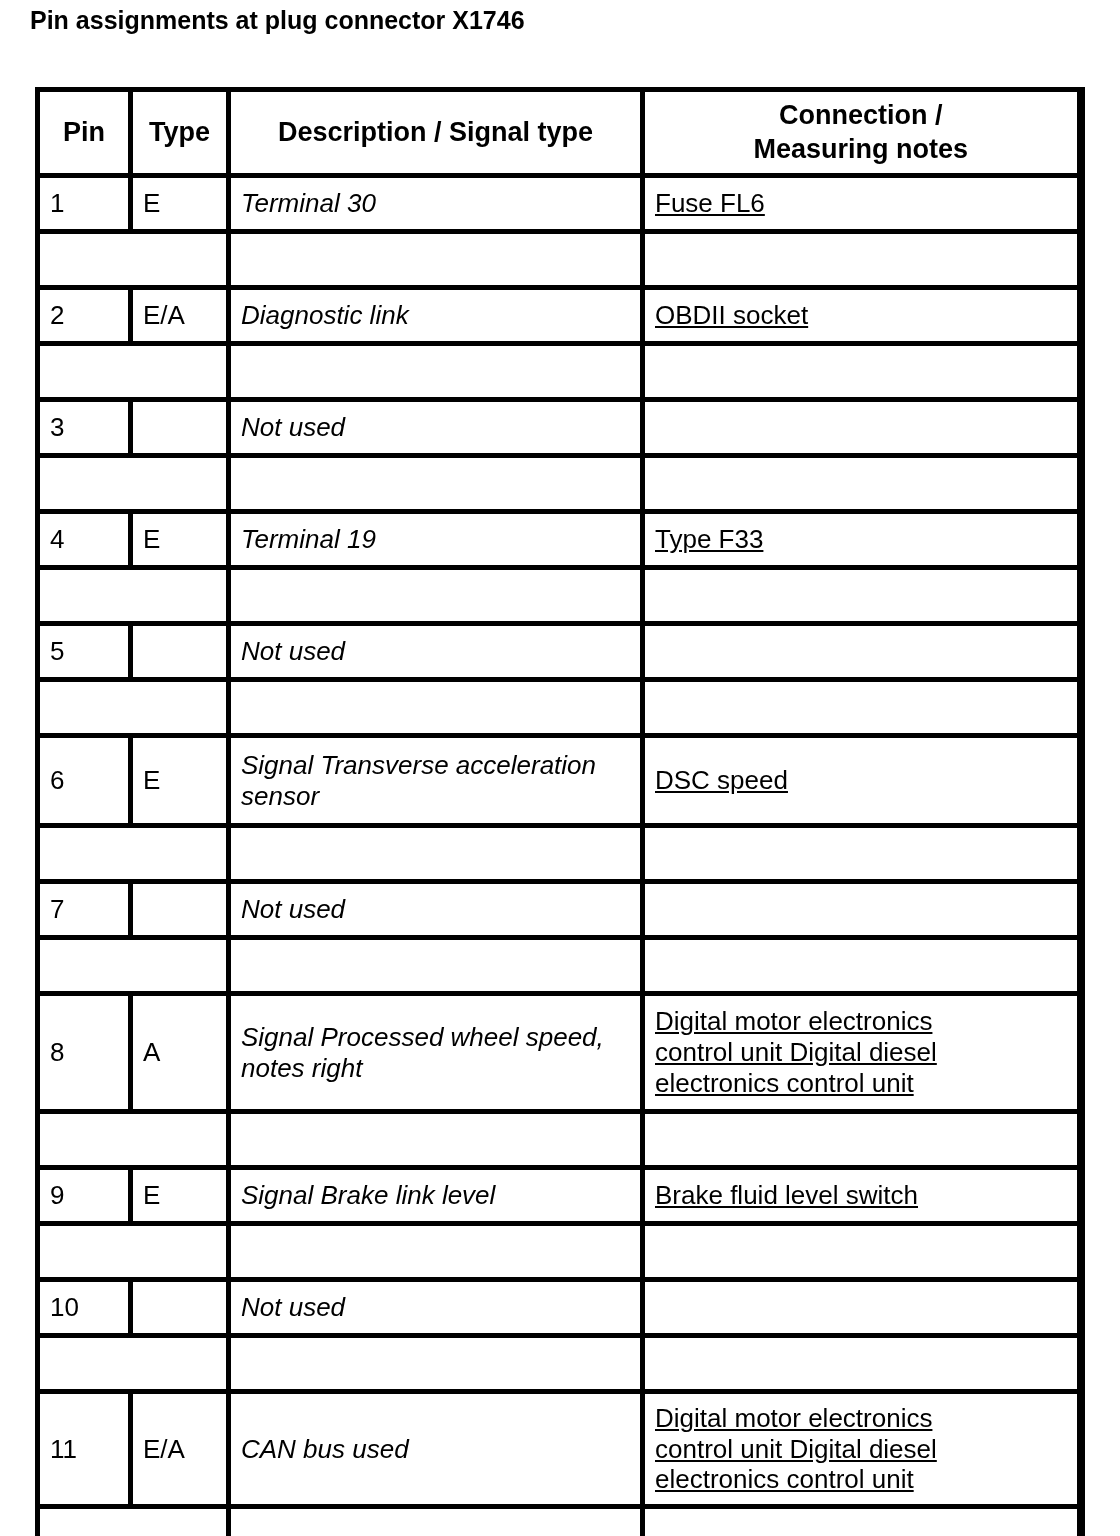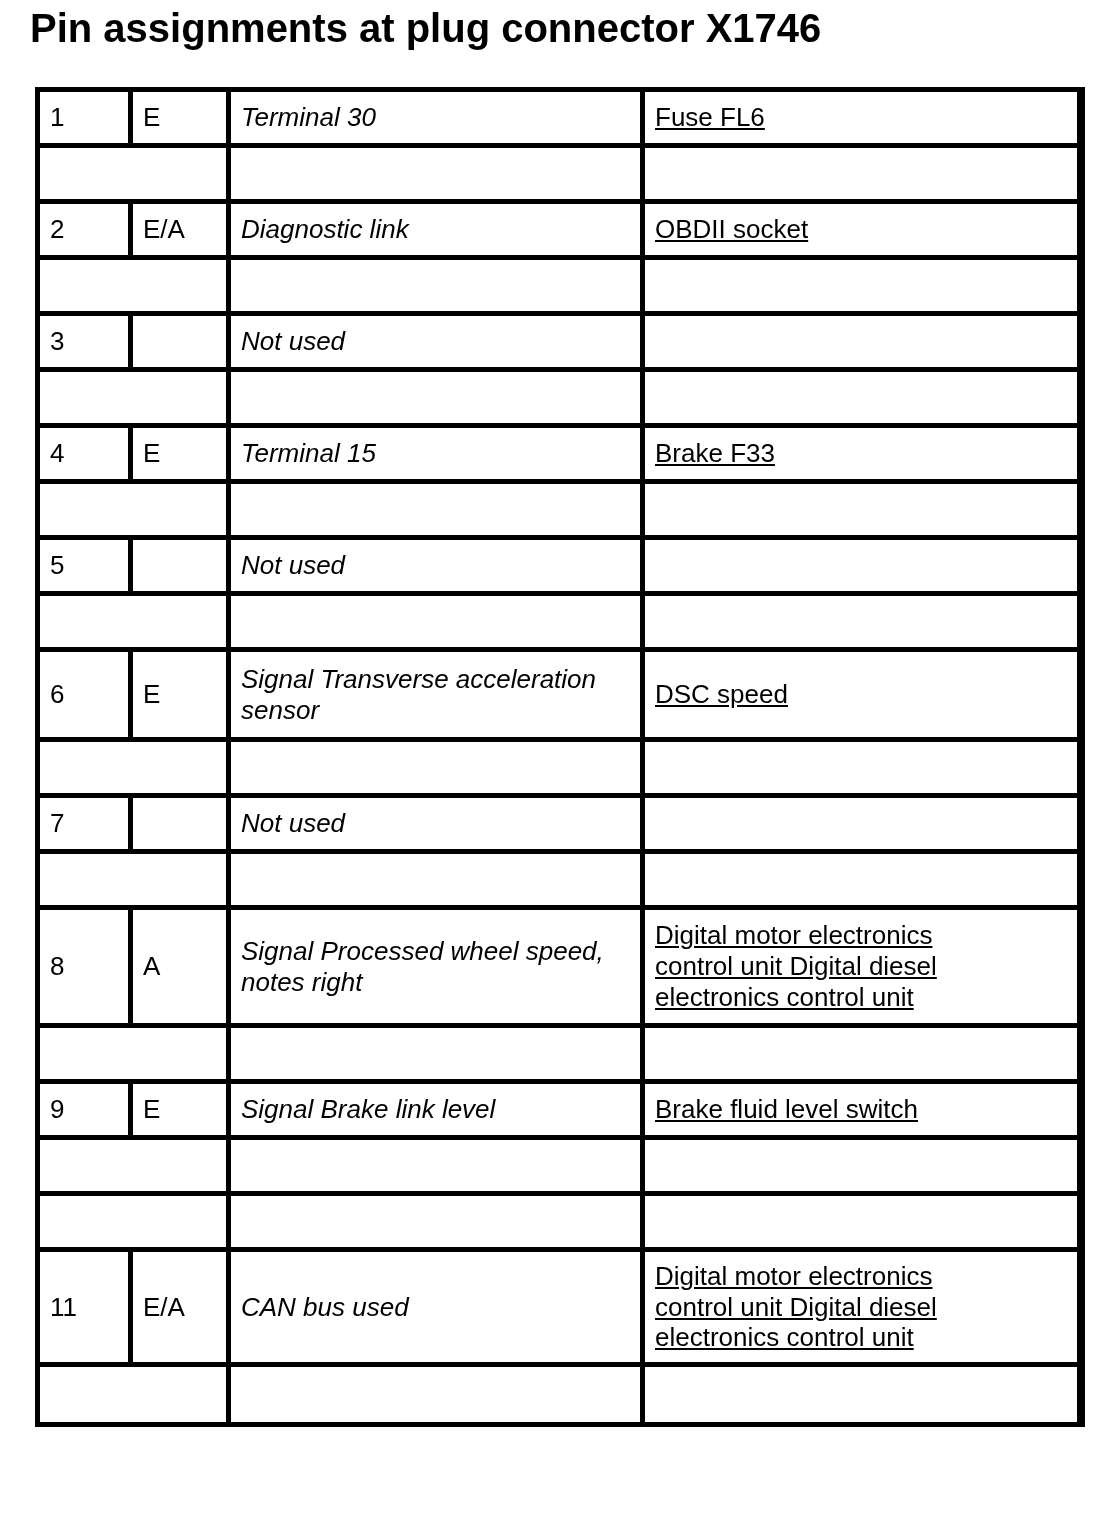--- a/index.html
+++ b/index.html
@@ -9,21 +9,21 @@
     background: #ffffff;
     overflow: hidden;
     position: relative;
     font-family: "Liberation Sans", sans-serif;
     color: #000000;
   }
   .page-title {
     position: absolute;
     left: 30px;
     top: 6px;
-    font-size: 40px;
+    font-size: 25px;
     font-weight: bold;
     white-space: nowrap;
   }
   table.pin-table {
     position: absolute;
     left: 35px;
     top: 87px;
     width: 1043px;
     border-collapse: collapse;
     table-layout: fixed;
@@ -66,20 +66,27 @@
 
 <table class="pin-table">
   <colgroup>
     <col style="width:93px">
     <col style="width:98px">
     <col style="width:414px">
     <col style="width:438px">
   </colgroup>
 
   <tbody>
+      <tr class="hdr">
+    <th>Pin</th>
+    <th>Type</th>
+    <th>Description / Signal type</th>
+    <th class="conn-h">Connection /
+Measuring notes</th>
+  </tr>
 
   <tr class="r">
     <td>1</td>
     <td>E</td>
     <td class="desc">Terminal 30</td>
     <td class="conn">Fuse FL6</td>
   </tr>
   <tr class="sep">
     <td colspan="2"></td>
     <td></td>
@@ -106,22 +113,22 @@
   </tr>
   <tr class="sep">
     <td colspan="2"></td>
     <td></td>
     <td></td>
   </tr>
 
   <tr class="r">
     <td>4</td>
     <td>E</td>
-    <td class="desc">Terminal 15</td>
-    <td class="conn">Brake F33</td>
+    <td class="desc">Terminal 19</td>
+    <td class="conn">Type F33</td>
   </tr>
   <tr class="sep">
     <td colspan="2"></td>
     <td></td>
     <td></td>
   </tr>
 
   <tr class="r">
     <td>5</td>
     <td></td>
@@ -175,20 +182,26 @@
     <td>E</td>
     <td class="desc">Signal Brake link level</td>
     <td class="conn">Brake fluid level switch</td>
   </tr>
   <tr class="sep">
     <td colspan="2"></td>
     <td></td>
     <td></td>
   </tr>
 
+  <tr class="r">
+    <td>10</td>
+    <td></td>
+    <td class="desc">Not used</td>
+    <td class="conn"></td>
+  </tr>
   <tr class="sep">
     <td colspan="2"></td>
     <td></td>
     <td></td>
   </tr>
 
   <tr class="r-3b">
     <td>11</td>
     <td>E/A</td>
     <td class="desc">CAN bus used</td>

